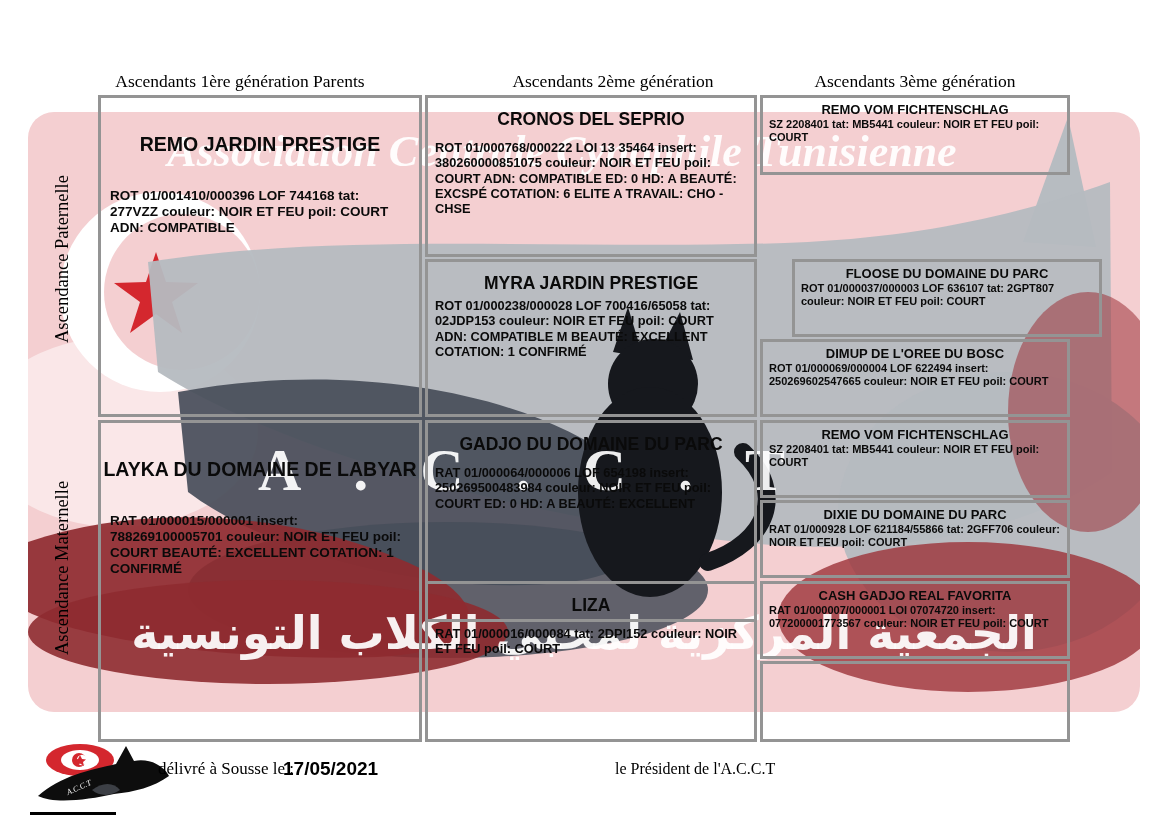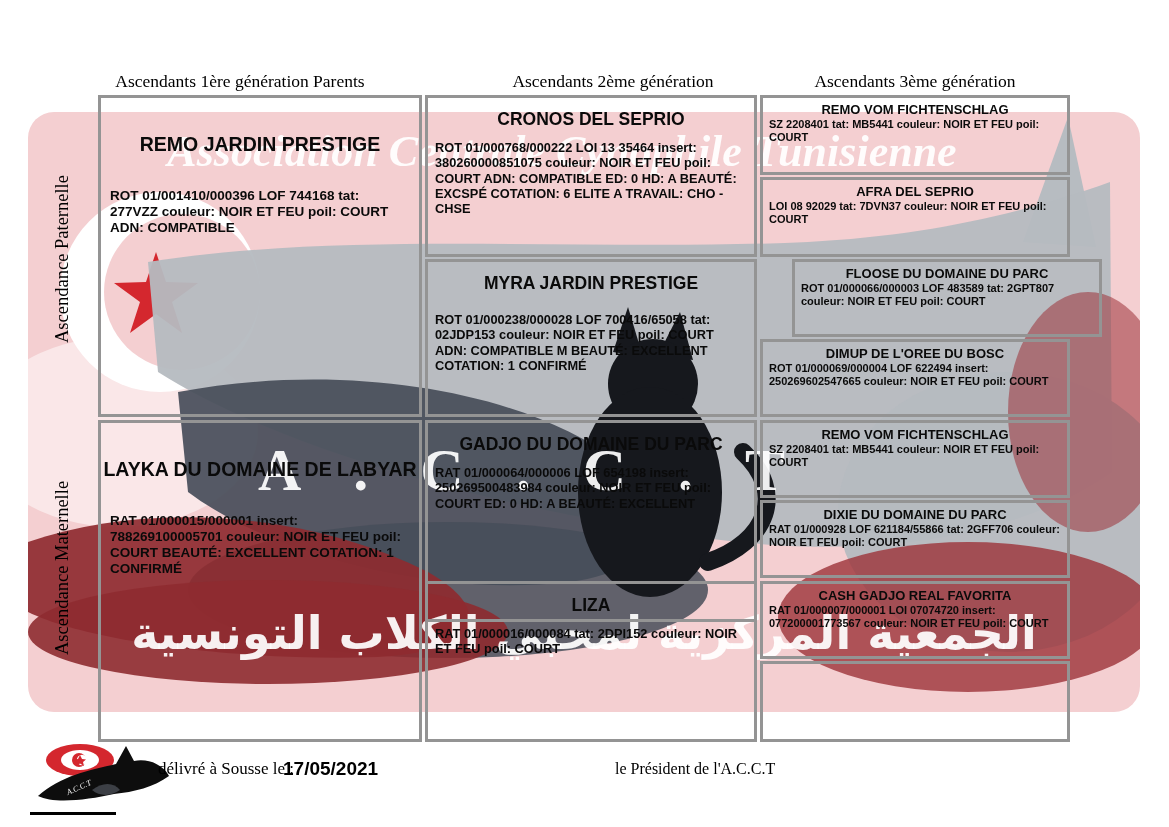--- a/index.html
+++ b/index.html
@@ -100,42 +100,38 @@
     <div class="cell-title">LAYKA DU DOMAINE DE LABYAR</div>
     <div class="cell-body">RAT 01/000015/000001 insert: 788269100005701 couleur: NOIR ET FEU poil: COURT BEAUTÉ: EXCELLENT COTATION: 1 CONFIRMÉ</div>
   </div>
 
   <div class="cell g2" style="left:425px;top:95px;width:332px;height:162px;">
     <div class="cell-title">CRONOS DEL SEPRIO</div>
     <div class="cell-body">ROT 01/000768/000222 LOI 13 35464 insert: 380260000851075 couleur: NOIR ET FEU poil: COURT ADN: COMPATIBLE ED: 0 HD: A BEAUTÉ: EXCSPÉ COTATION: 6 ELITE A TRAVAIL: CHO -CHSE</div>
   </div>
   <div class="cell g2" style="left:425px;top:259px;width:332px;height:158px;">
     <div class="cell-title">MYRA JARDIN PRESTIGE</div>
-    <div class="cell-body" style="margin-top:20px;">ROT 01/000238/000028 LOF 700416/65058 tat: 02JDP153 couleur: NOIR ET FEU poil: COURT ADN: COMPATIBLE M BEAUTÉ: EXCELLENT COTATION: 1 CONFIRMÉ</div>
+    <div class="cell-body" style="margin-top:6px;">ROT 01/000238/000028 LOF 700416/65058 tat: 02JDP153 couleur: NOIR ET FEU poil: COURT ADN: COMPATIBLE M BEAUTÉ: EXCELLENT COTATION: 1 CONFIRMÉ</div>
   </div>
   <div class="cell g2" style="left:425px;top:420px;width:332px;height:202px;">
     <div class="cell-title">GADJO DU DOMAINE DU PARC</div>
     <div class="cell-body">RAT 01/000064/000006 LOF 654198 insert: 250269500483984 couleur: NOIR ET FEU poil: COURT ED: 0 HD: A BEAUTÉ: EXCELLENT</div>
   </div>
   <div class="cell g2" style="left:425px;top:581px;width:332px;height:161px;">
     <div class="cell-title">LIZA</div>
     <div class="cell-body">RAT 01/000016/000084 tat: 2DPI152 couleur: NOIR ET FEU poil: COURT</div>
   </div>
 
   <div class="cell g3" style="left:760px;top:95px;width:310px;height:80px;">
     <div class="cell-title">REMO VOM FICHTENSCHLAG</div>
     <div class="cell-body">SZ 2208401 tat: MB5441 couleur: NOIR ET FEU poil: COURT</div>
   </div>
-  <div class="cell g3" style="left:760px;top:177px;width:310px;height:80px;">
-    <div class="cell-title">AFRA DEL SEPRIO</div>
-    <div class="cell-body">LOI 08 92029 tat: 7DVN37 couleur: NOIR ET FEU poil: COURT</div>
-  </div>
   <div class="cell g3" style="left:760px;top:259px;width:310px;height:78px;margin-left:32px;">
     <div class="cell-title">FLOOSE DU DOMAINE DU PARC</div>
-    <div class="cell-body">ROT 01/000066/000003 LOF 483589 tat: 2GPT807 couleur: NOIR ET FEU poil: COURT</div>
+    <div class="cell-body">ROT 01/000037/000003 LOF 636107 tat: 2GPT807 couleur: NOIR ET FEU poil: COURT</div>
   </div>
   <div class="cell g3" style="left:760px;top:339px;width:310px;height:78px;">
     <div class="cell-title">DIMUP DE L'OREE DU BOSC</div>
     <div class="cell-body">ROT 01/000069/000004 LOF 622494 insert: 250269602547665 couleur: NOIR ET FEU poil: COURT</div>
   </div>
   <div class="cell g3" style="left:760px;top:420px;width:310px;height:78px;">
     <div class="cell-title">REMO VOM FICHTENSCHLAG</div>
     <div class="cell-body">SZ 2208401 tat: MB5441 couleur: NOIR ET FEU poil: COURT</div>
   </div>
   <div class="cell g3" style="left:760px;top:500px;width:310px;height:78px;">

